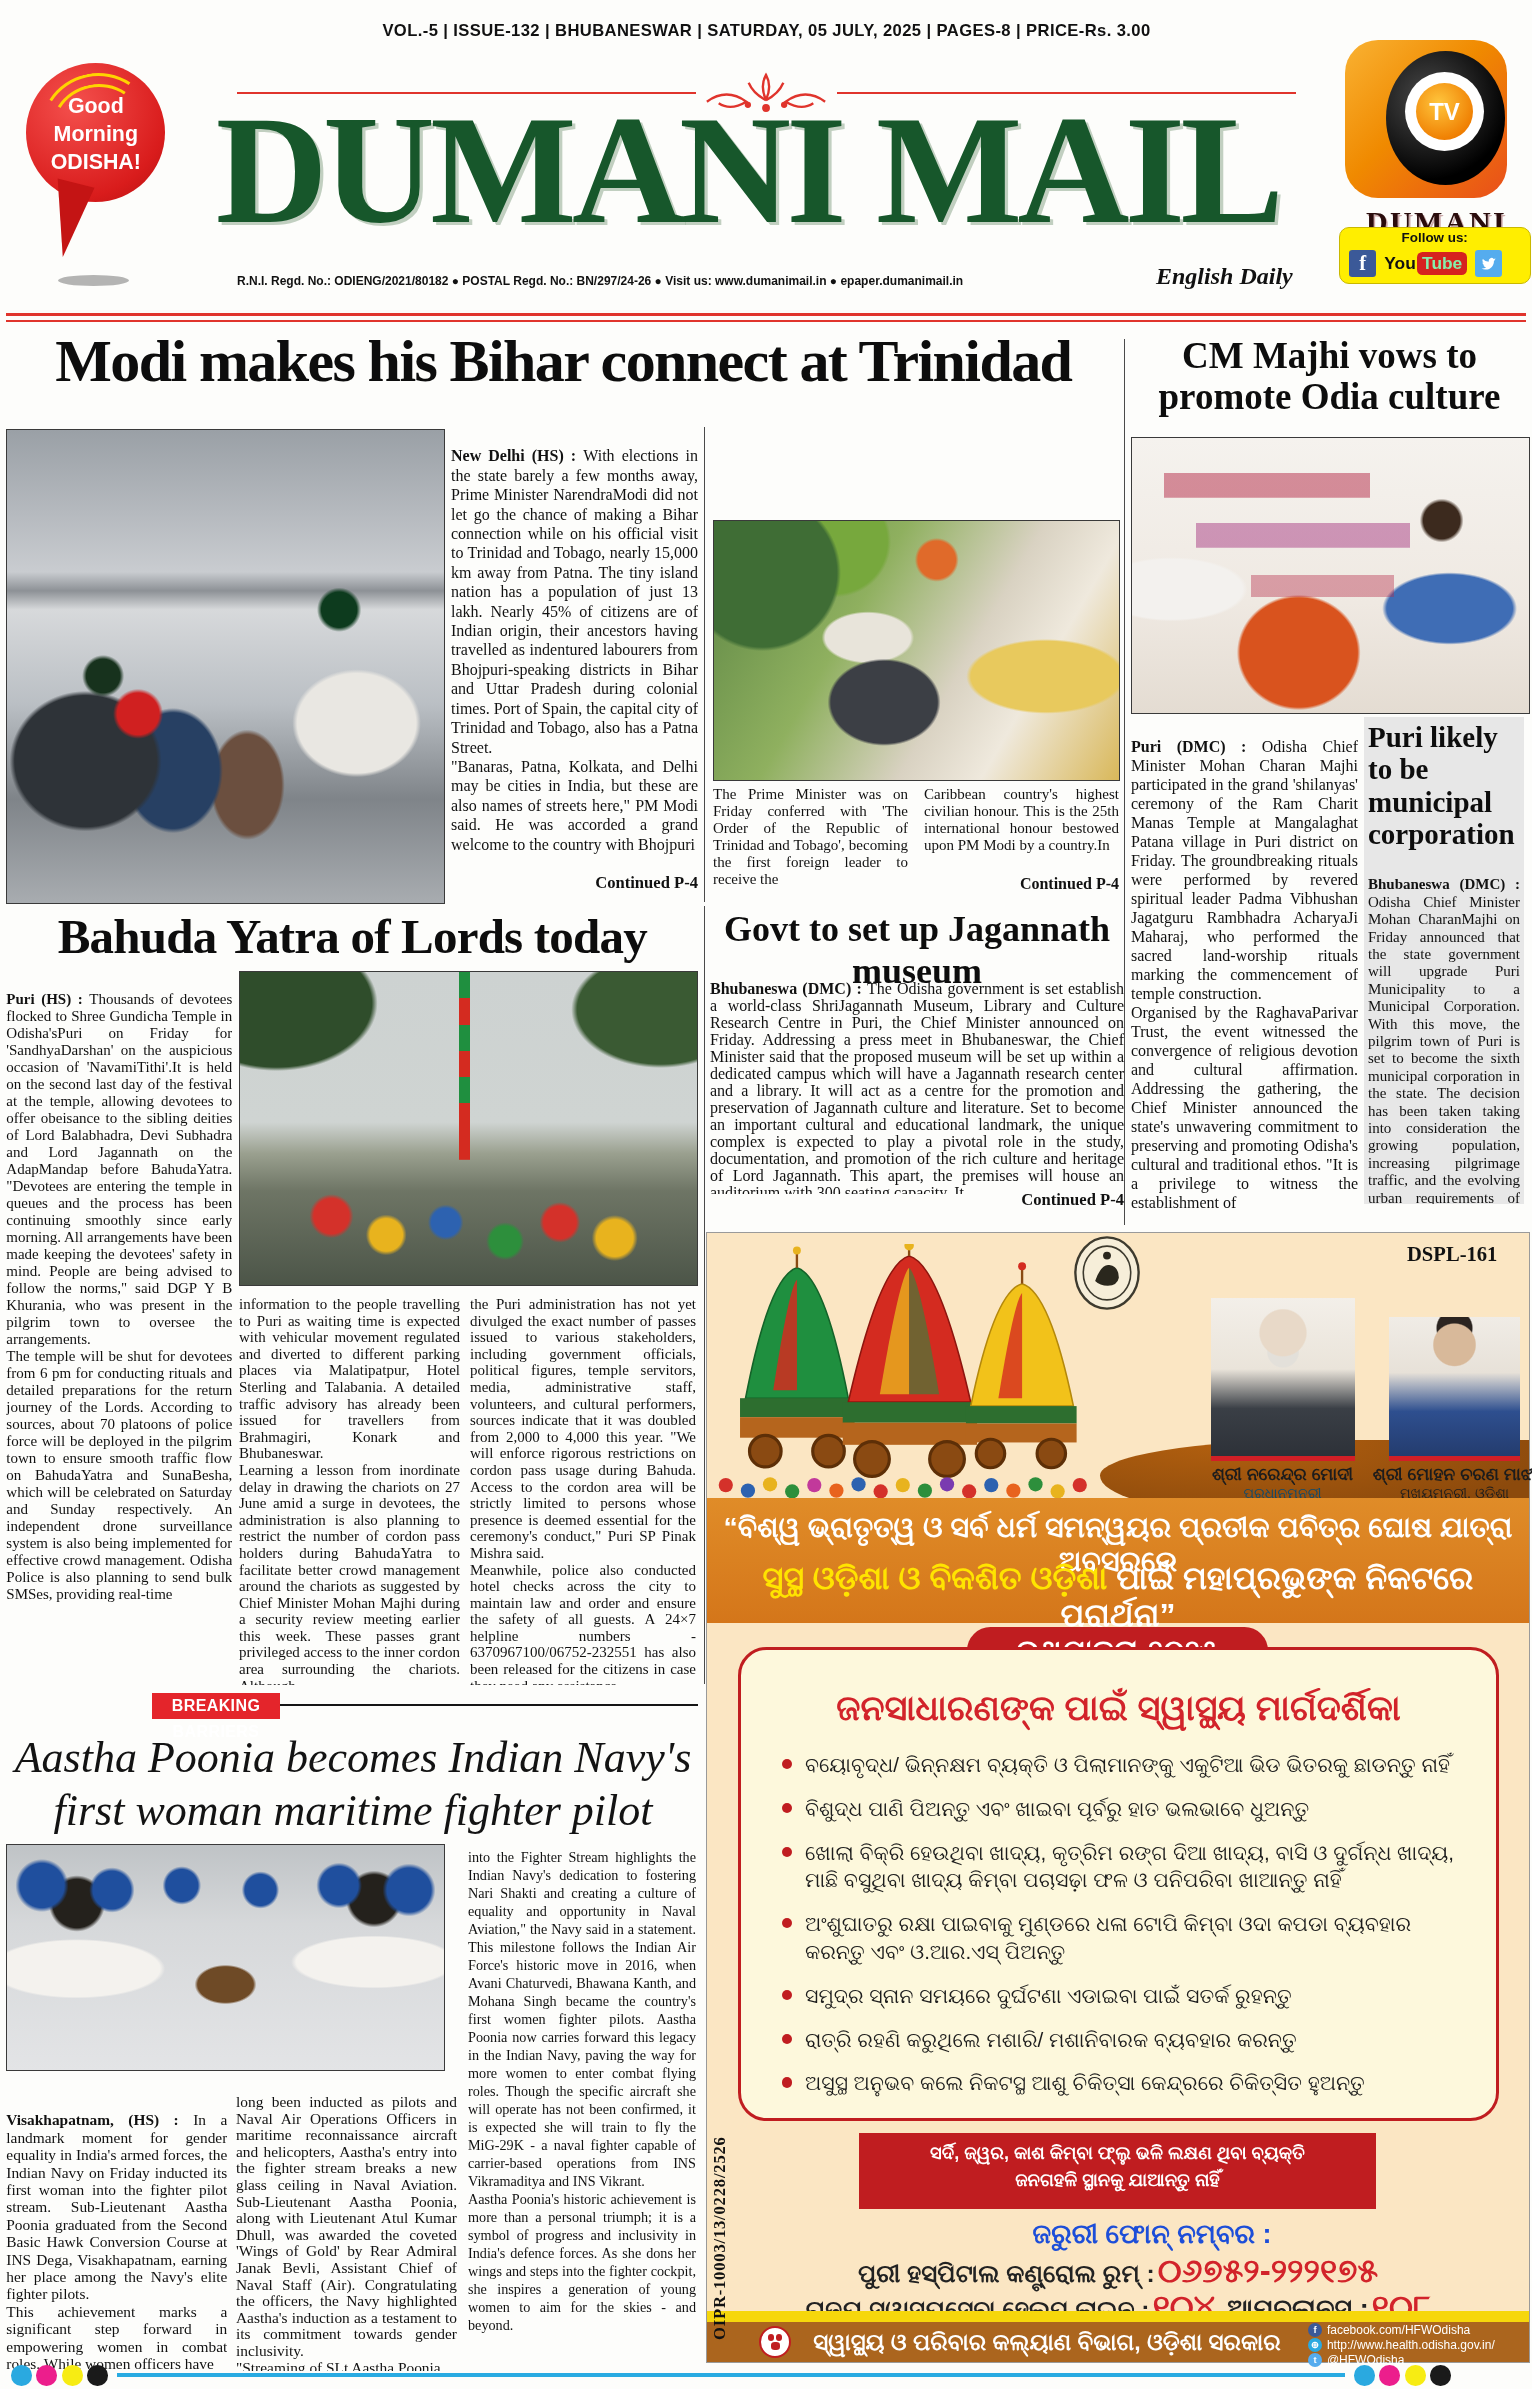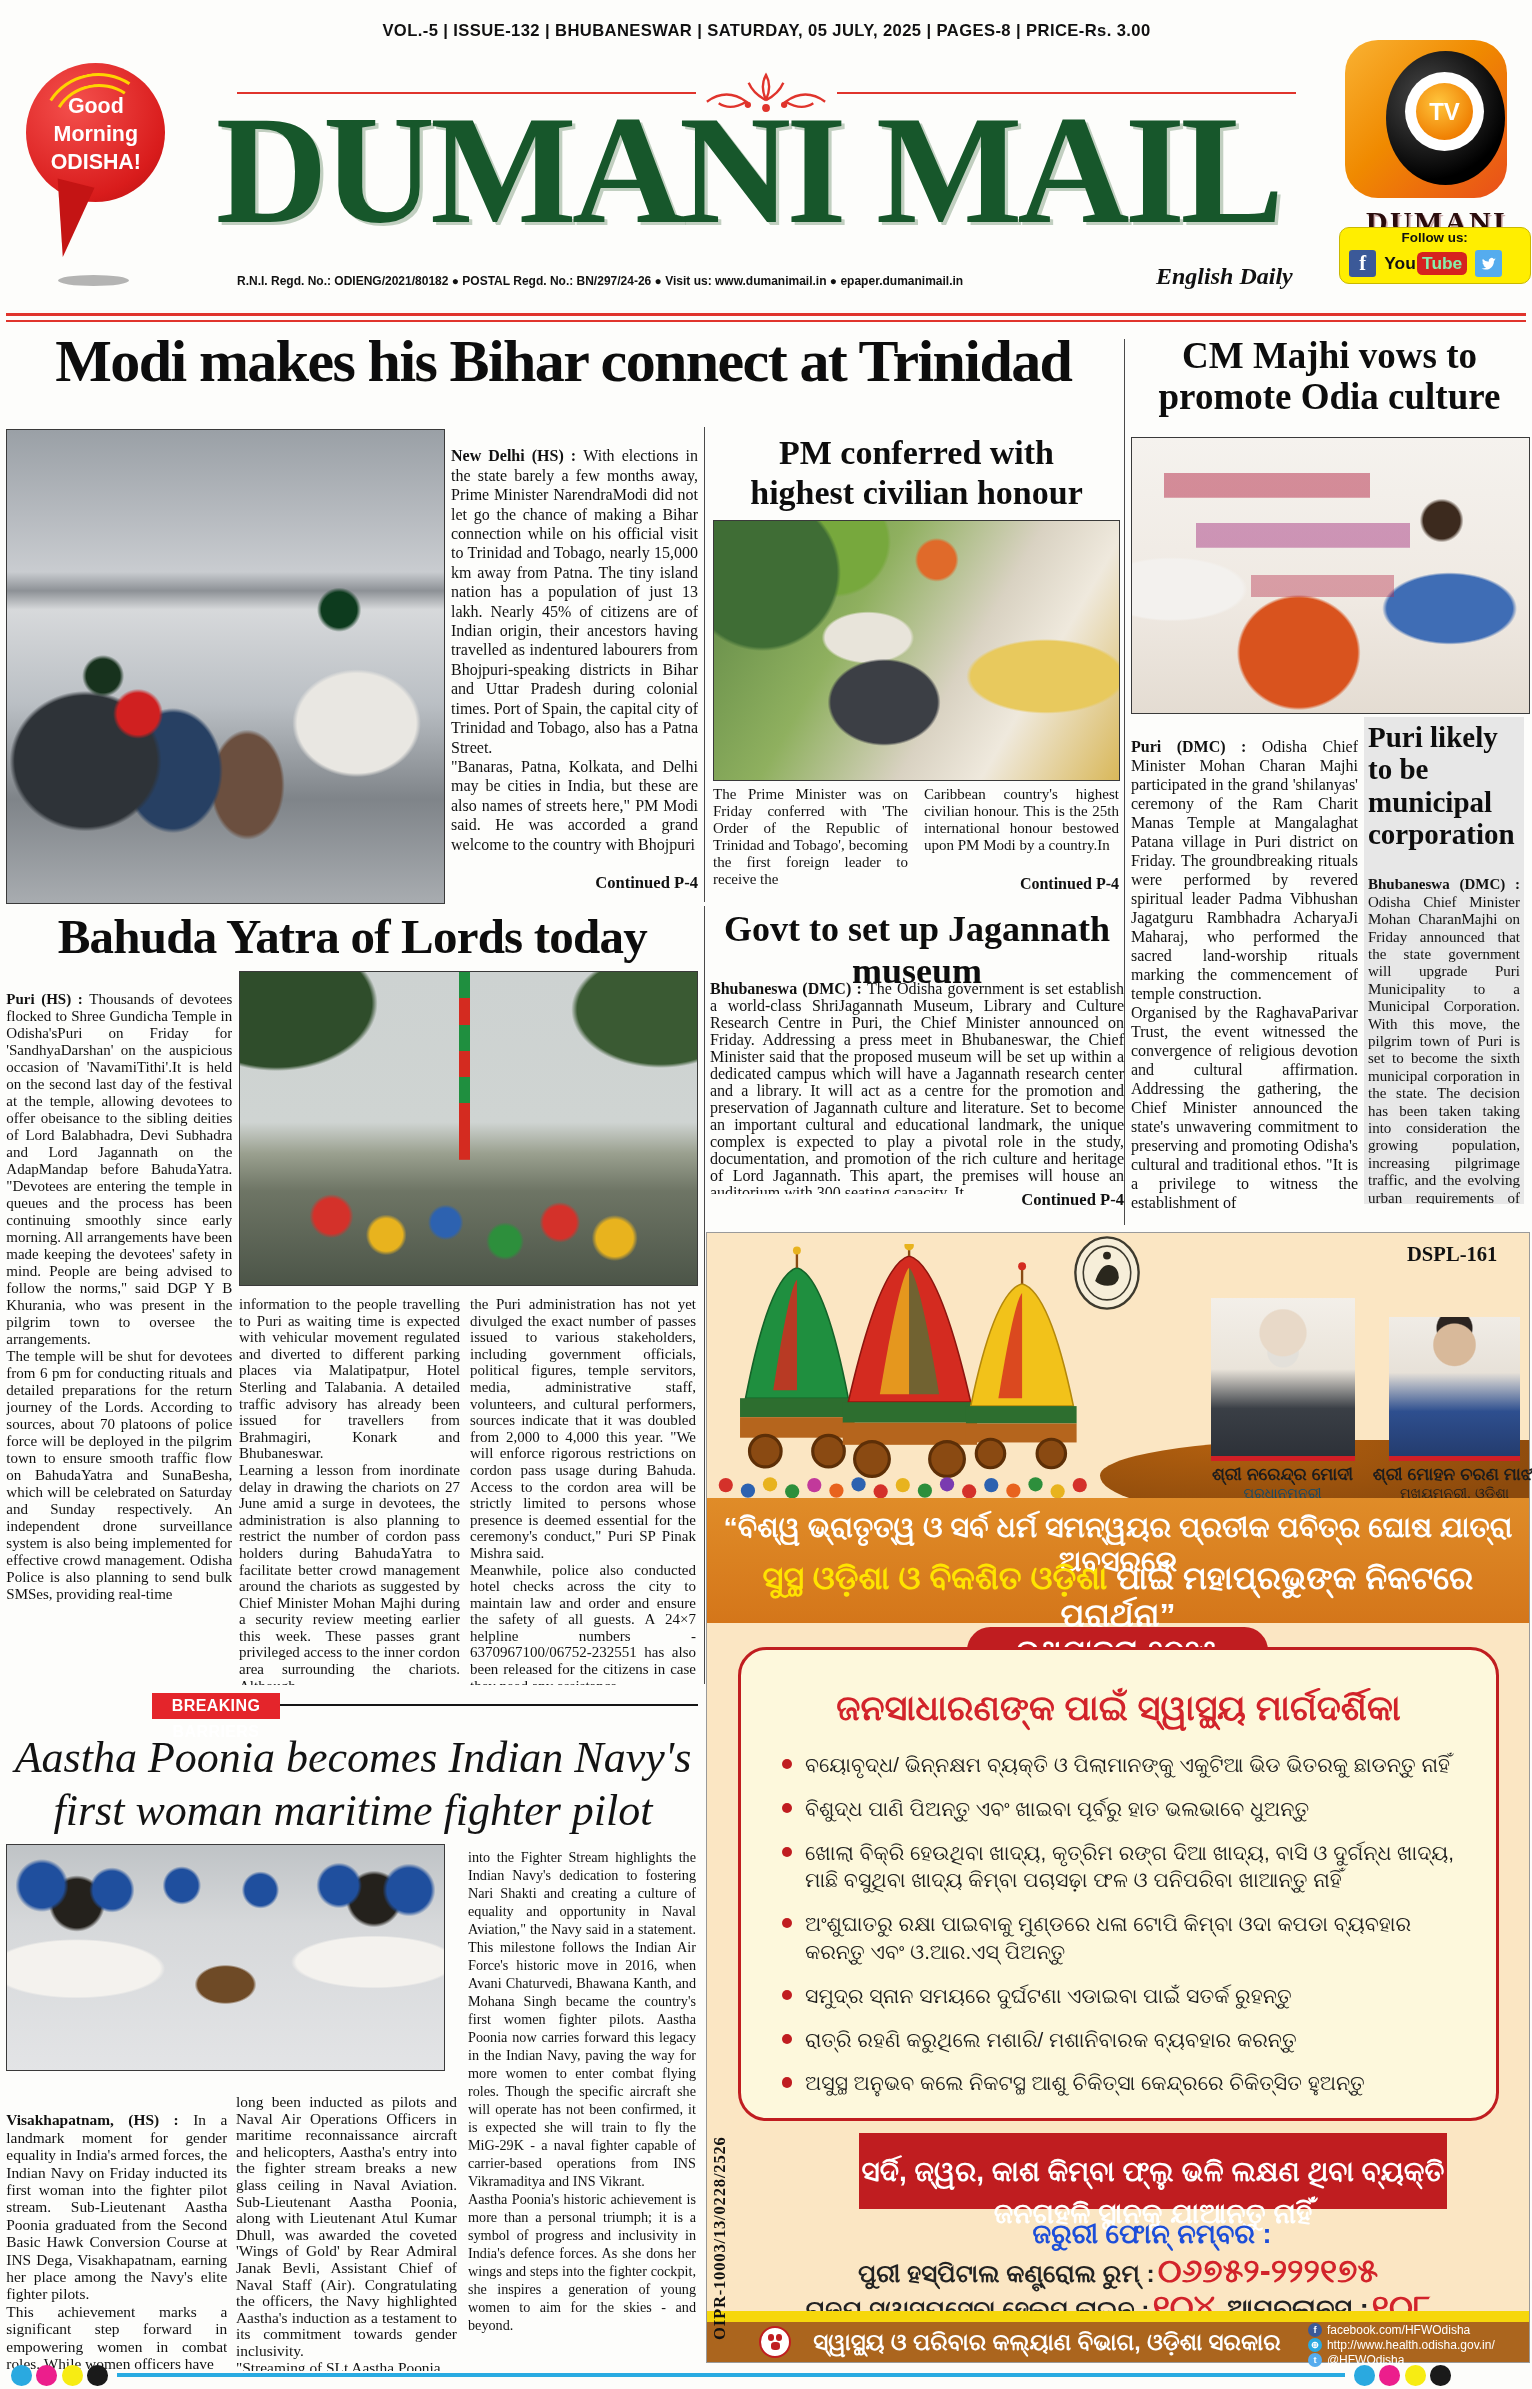--- a/index.html
+++ b/index.html
@@ -140,24 +140,20 @@
        linear-gradient(180deg,#9aa0a6 0%,#b6babf 18%,#c9ccd0 30%,#8d9196 34%,#d7d9db 38%,#babfc4 58%,#7f8489 78%,#a8acb0 100%);"></div>
 
   <div class="abs jus pre ov body-txt" style="left:451px;top:427px;width:247px;height:443px;font-size:16px;line-height:19.4px;">
     <b>New Delhi (HS) : </b><span>With elections in the state barely a few months away, Prime Minister NarendraModi did not let go the chance of making a Bihar connection while on his official visit to Trinidad and Tobago, nearly 15,000 km away from Patna. The tiny island nation has a population of just 13 lakh. Nearly 45% of citizens are of Indian origin, their ancestors having travelled as indentured labourers from Bhojpuri-speaking districts in Bihar and Uttar Pradesh during colonial times. Port of Spain, the capital city of Trinidad and Tobago, also has a Patna Street.
 "Banaras, Patna, Kolkata, and Delhi may be cities in India, but these are also names of streets here," PM Modi said. He was accorded a grand welcome to the country with Bhojpuri</span>
   </div>
   <div class="abs cont rt" style="left:451px;top:873px;width:247px;font-size:16.6px;">Continued P-4</div>
 
   <div class="abs vrule" style="left:704px;top:427px;height:475px;"></div>
 
-  <div class="abs hl ctr" style="left:713px;top:433px;width:407px;font-size:34px;line-height:1.18;">
-    <div>PM conferred with</div>
-    <div>highest civilian honour</div>
-  </div>
   <div class="abs photo" style="left:713px;top:520px;width:405px;height:259px;background:
        radial-gradient(circle at 12% 20%,#3f6d35 0 18%,transparent 19%),
        radial-gradient(circle at 30% 8%,#77a83d 0 14%,transparent 15%),
        radial-gradient(circle at 55% 15%,#e06a2a 0 6%,transparent 7%),
        radial-gradient(ellipse at 42% 70%,#3c3f45 0 16%,transparent 17%),
        radial-gradient(ellipse at 38% 45%,#e8e4da 0 12%,transparent 13%),
        radial-gradient(ellipse at 82% 60%,#e8c95d 0 16%,transparent 17%),
        linear-gradient(120deg,#5c8544 0%,#8fb05f 35%,#d9d2c2 60%,#efe9dd 75%,#d9b85a 100%);"></div>
   <div class="abs jus body-txt ov" style="left:713px;top:786px;width:195px;height:109px;font-size:15px;line-height:17px;">The Prime Minister was on Friday conferred with 'The Order of the Republic of Trinidad and Tobago', becoming the first foreign leader to receive the</div>
   <div class="abs jus body-txt ov" style="left:924px;top:786px;width:195px;height:89px;font-size:15px;line-height:17px;">Caribbean country's highest civilian honour. This is the 25th international honour bestowed upon PM Modi by a country.In</div>
@@ -342,21 +338,21 @@
             <div class="dot"></div>
             <div class="t odia">ରାତ୍ରି ରହଣି କରୁଥିଲେ ମଶାରି/ ମଶାନିବାରକ ବ୍ୟବହାର କରନ୍ତୁ</div>
           </div>
         <div class="blt">
             <div class="dot"></div>
             <div class="t odia">ଅସୁସ୍ଥ ଅନୁଭବ କଲେ ନିକଟସ୍ଥ ଆଶୁ ଚିକିତ୍ସା କେନ୍ଦ୍ରରେ ଚିକିତ୍ସିତ ହୁଅନ୍ତୁ</div>
           </div>
       </div>
     </div>
 
-    <div id="warnbox" class="abs odia b ctr" style="left:152px;top:900px;width:588px;height:76px;font-size:28px;line-height:1.5;padding-top:18px;box-sizing:border-box;">
+    <div id="warnbox" class="abs odia b ctr" style="left:152px;top:900px;width:517px;height:76px;font-size:18px;line-height:1.5;padding-top:7px;box-sizing:border-box;">
       <div>ସର୍ଦି, ଜ୍ୱର, କାଶ କିମ୍ବା ଫ୍ଲୁ ଭଳି ଲକ୍ଷଣ ଥିବା ବ୍ୟକ୍ତି</div>
       <div>ଜନଗହଳି ସ୍ଥାନକୁ ଯାଆନ୍ତୁ ନାହିଁ</div>
     </div>
 
     <div class="abs odia b ctr" style="left:0;top:986px;width:890px;font-size:27px;color:#1d4ed8;">ଜରୁରୀ ଫୋନ୍ ନମ୍ବର :</div>
     <div class="abs ctr" style="left:0;top:1019px;width:822px;">
       <span class="odia b" style="font-size:24.5px;color:#222;">ପୁରୀ ହସ୍ପିଟାଲ କଣ୍ଟ୍ରୋଲ ରୁମ୍ :</span>
       <span class="odia b" style="font-size:33px;color:#d2232a;">୦୬୭୫୨-୨୨୨୧୭୫</span>
     </div>
     <div class="abs ctr" style="left:0;top:1055px;width:822px;">

